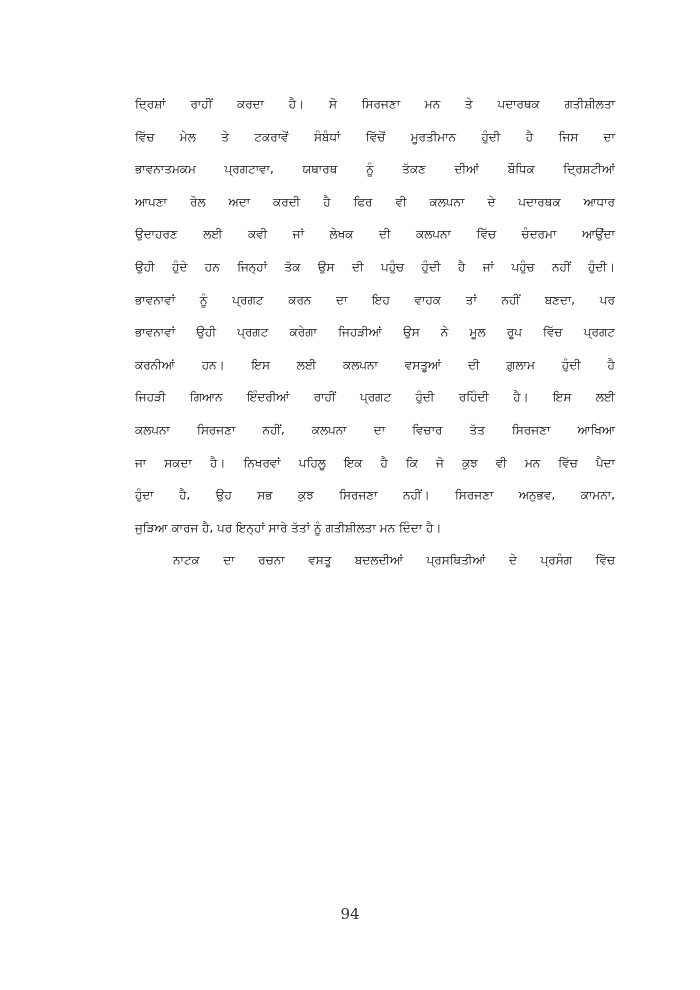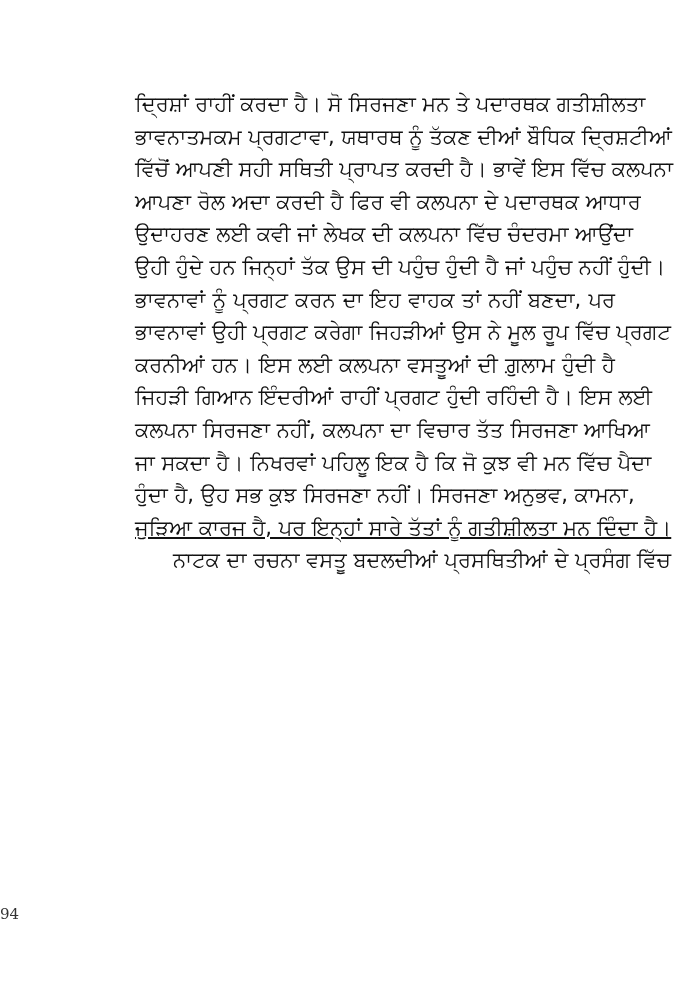--- a/index.html
+++ b/index.html
@@ -26,57 +26,56 @@
     .body-text {
       position: absolute;
       left: 135px;
       top: 88px;
       width: 480px;
     }
     .line {
       display: block;
       height: 32.6px;
       line-height: 32.6px;
-      font-size: 21px;
+      font-size: 12px;
       white-space: nowrap;
       text-align: justify;
       text-align-last: justify;
       overflow: visible;
     }
     .line.last {
       text-align-last: left;
-      text-decoration: underline;
     }
     .line.indent {
       padding-left: 38px;
     }
     .line.heading {
       text-align-last: left;
     }
     .page-number {
       position: absolute;
       left: 0;
       width: 700px;
       top: 905px;
-      text-align: left;
+      text-align: center;
       font-family: "DejaVu Serif", serif;
       font-size: 15px;
       color: #333333;
     }
   </style>
 </head>
 <body>
 
 <div class="page">
   <div class="body-text">
 
     <div>
       <span class="line">ਦ੍ਰਿਸ਼ਾਂ ਰਾਹੀਂ ਕਰਦਾ ਹੈ। ਸੋ ਸਿਰਜਣਾ ਮਨ ਤੇ ਪਦਾਰਥਕ ਗਤੀਸ਼ੀਲਤਾ</span>
+      <span class="line">ਵਿੱਚ ਮੇਲ ਤੇ ਟਕਰਾਵੇਂ ਸੰਬੰਧਾਂ ਵਿੱਚੋਂ ਮੂਰਤੀਮਾਨ ਹੁੰਦੀ ਹੈ ਜਿਸ ਦਾ</span>
       <span class="line">ਭਾਵਨਾਤਮਕਮ ਪ੍ਰਗਟਾਵਾ, ਯਥਾਰਥ ਨੂੰ ਤੱਕਣ ਦੀਆਂ ਬੌਧਿਕ ਦ੍ਰਿਸ਼ਟੀਆਂ</span>
-      <span class="line">ਵਿੱਚੋਂ ਆਪਣੀ ਸਹੀ ਸਥਿਤੀ ਪ੍ਰਾਪਤ ਕਰਦੀ ਹੈ। ਭਾਵੇਂ ਇਸ ਵਿੱਚ ਕਲਪਨਾ</span>
       <span class="line">ਆਪਣਾ ਰੋਲ ਅਦਾ ਕਰਦੀ ਹੈ ਫਿਰ ਵੀ ਕਲਪਨਾ ਦੇ ਪਦਾਰਥਕ ਆਧਾਰ</span>
       <span class="line">ਉਦਾਹਰਣ ਲਈ ਕਵੀ ਜਾਂ ਲੇਖਕ ਦੀ ਕਲਪਨਾ ਵਿੱਚ ਚੰਦਰਮਾ ਆਉਂਦਾ</span>
       <span class="line">ਉਹੀ ਹੁੰਦੇ ਹਨ ਜਿਨ੍ਹਾਂ ਤੱਕ ਉਸ ਦੀ ਪਹੁੰਚ ਹੁੰਦੀ ਹੈ ਜਾਂ ਪਹੁੰਚ ਨਹੀਂ ਹੁੰਦੀ।</span>
       <span class="line">ਭਾਵਨਾਵਾਂ ਨੂੰ ਪ੍ਰਗਟ ਕਰਨ ਦਾ ਇਹ ਵਾਹਕ ਤਾਂ ਨਹੀਂ ਬਣਦਾ, ਪਰ</span>
       <span class="line">ਭਾਵਨਾਵਾਂ ਉਹੀ ਪ੍ਰਗਟ ਕਰੇਗਾ ਜਿਹੜੀਆਂ ਉਸ ਨੇ ਮੂਲ ਰੂਪ ਵਿੱਚ ਪ੍ਰਗਟ</span>
       <span class="line">ਕਰਨੀਆਂ ਹਨ। ਇਸ ਲਈ ਕਲਪਨਾ ਵਸਤੂਆਂ ਦੀ ਗ਼ੁਲਾਮ ਹੁੰਦੀ ਹੈ</span>
       <span class="line">ਜਿਹੜੀ ਗਿਆਨ ਇੰਦਰੀਆਂ ਰਾਹੀਂ ਪ੍ਰਗਟ ਹੁੰਦੀ ਰਹਿੰਦੀ ਹੈ। ਇਸ ਲਈ</span>
       <span class="line">ਕਲਪਨਾ ਸਿਰਜਣਾ ਨਹੀਂ, ਕਲਪਨਾ ਦਾ ਵਿਚਾਰ ਤੱਤ ਸਿਰਜਣਾ ਆਖਿਆ</span>
       <span class="line">ਜਾ ਸਕਦਾ ਹੈ। ਨਿਖਰਵਾਂ ਪਹਿਲੂ ਇਕ ਹੈ ਕਿ ਜੋ ਕੁਝ ਵੀ ਮਨ ਵਿੱਚ ਪੈਦਾ</span>
       <span class="line">ਹੁੰਦਾ ਹੈ, ਉਹ ਸਭ ਕੁਝ ਸਿਰਜਣਾ ਨਹੀਂ। ਸਿਰਜਣਾ ਅਨੁਭਵ, ਕਾਮਨਾ,</span>

